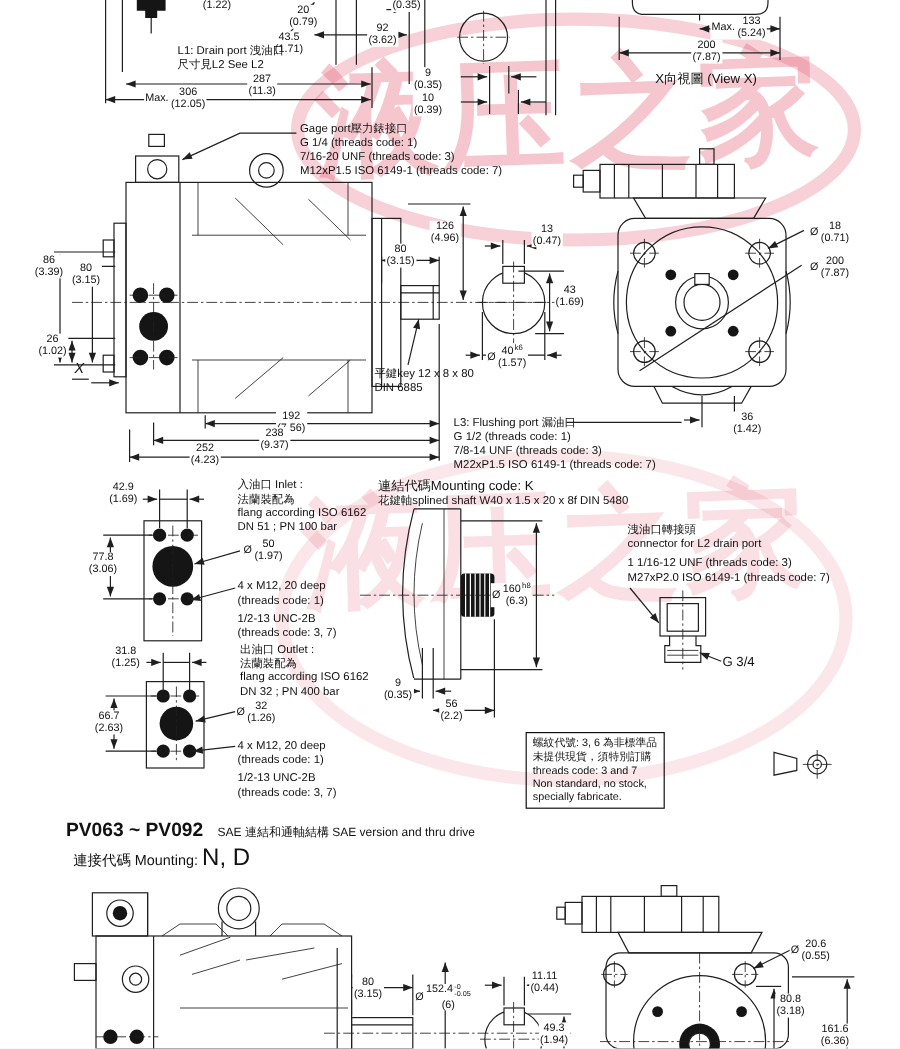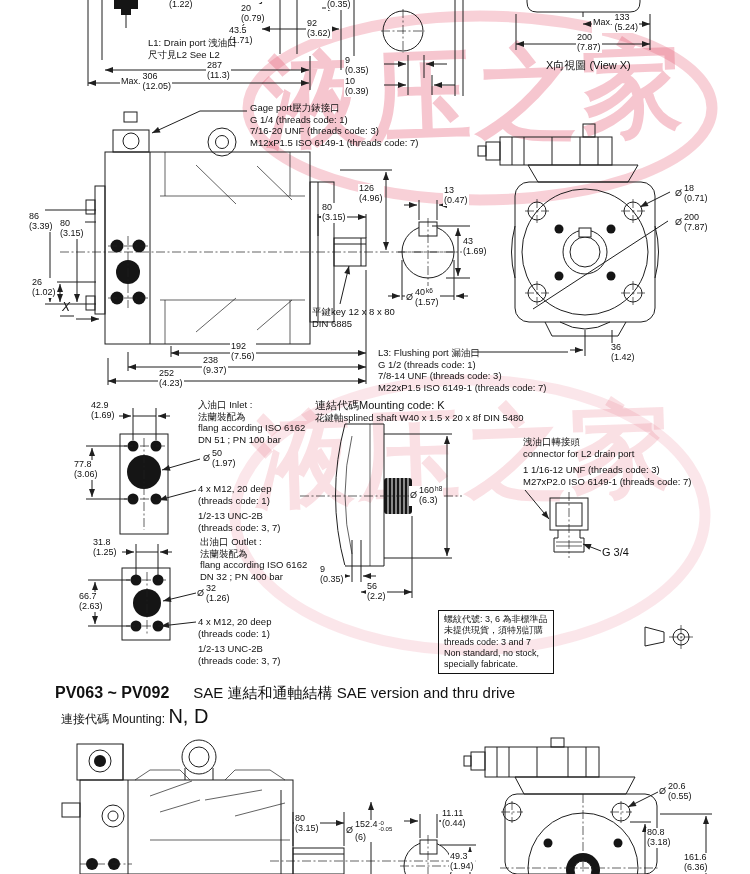--- a/index.html
+++ b/index.html
@@ -8,35 +8,35 @@
   svg{position:absolute;left:0;top:0}
   .ln{fill:none;stroke:#1f1f1f;stroke-width:1}
   .th{fill:none;stroke:#1f1f1f;stroke-width:.7}
   .cl{fill:none;stroke:#1f1f1f;stroke-width:.7;stroke-dasharray:9 2.5 2 2.5}
   .fl{fill:#151515;stroke:none}
   .wh{fill:#fff;stroke:#1f1f1f;stroke-width:1}
   .da{fill:none;stroke:#1f1f1f;stroke-width:1;marker-start:url(#mB);marker-end:url(#mA)}
   .ea{fill:none;stroke:#1f1f1f;stroke-width:1;marker-end:url(#mA)}
   .dim{position:absolute;display:flex;align-items:center;gap:2px;font-size:9px;line-height:1.1;
        background:#fff;padding:0 1px;white-space:nowrap;z-index:5}
-  .dim .col{display:flex;flex-direction:column;}
+  .dim .col{display:flex;flex-direction:column;align-items:center}
   .dim .vr{display:flex;align-items:flex-start}
   .dim sup,.dim .suf{font-size:6.5px;line-height:1;margin-left:1px}
   .tol{display:flex;flex-direction:column;font-size:6px;line-height:1.05;margin-left:1px}
   .note{position:absolute;font-size:9.5px;line-height:1.22;white-space:nowrap;z-index:5}
   .note .ind{}
   .note .gap{margin-top:4px}
   .kbig{font-size:11px}
   .box{position:absolute;border:1.6px solid #111;font-size:9px;line-height:1.25;
        padding:3px 5px;white-space:nowrap;z-index:5}
   .lbl{position:absolute;font-size:11px;white-space:nowrap;z-index:5}
   .xlbl{position:absolute;font-size:12px;font-style:italic;z-index:5}
   .title{position:absolute;left:55px;top:684px;white-space:nowrap;z-index:5}
   .title .model{font-weight:bold;font-size:16px}
-  .title .tsub{font-size:15px;margin-left:24px}
+  .title .tsub{font-size:10px;margin-left:12px}
   .title .trow2{font-size:12px;margin-top:2px;margin-left:6px}
   .title .codes{font-size:20px}
   .wm{position:absolute;font-weight:bold;font-size:102px;letter-spacing:4px;
       color:rgba(231,98,122,.36);transform:rotate(-2deg);white-space:nowrap;z-index:1}
   .wm2{color:rgba(231,98,122,.20)}
 </style>
 </head>
 <body>
 
 <div id="page">
@@ -402,21 +402,21 @@
         <span>80</span>
         <span>(3.15)</span>
       </span>
     </div>
   <div class="dim" style="left:230px;top:342px">
       <span class="col">
         <span>192</span>
         <span>(7.56)</span>
       </span>
     </div>
-  <div class="dim" style="left:202px;top:356px">
+  <div class="dim" style="left:216px;top:356px">
       <span class="col">
         <span>238</span>
         <span>(9.37)</span>
       </span>
     </div>
   <div class="dim" style="left:158px;top:369px">
       <span class="col">
         <span>252</span>
         <span>(4.23)</span>
       </span>

